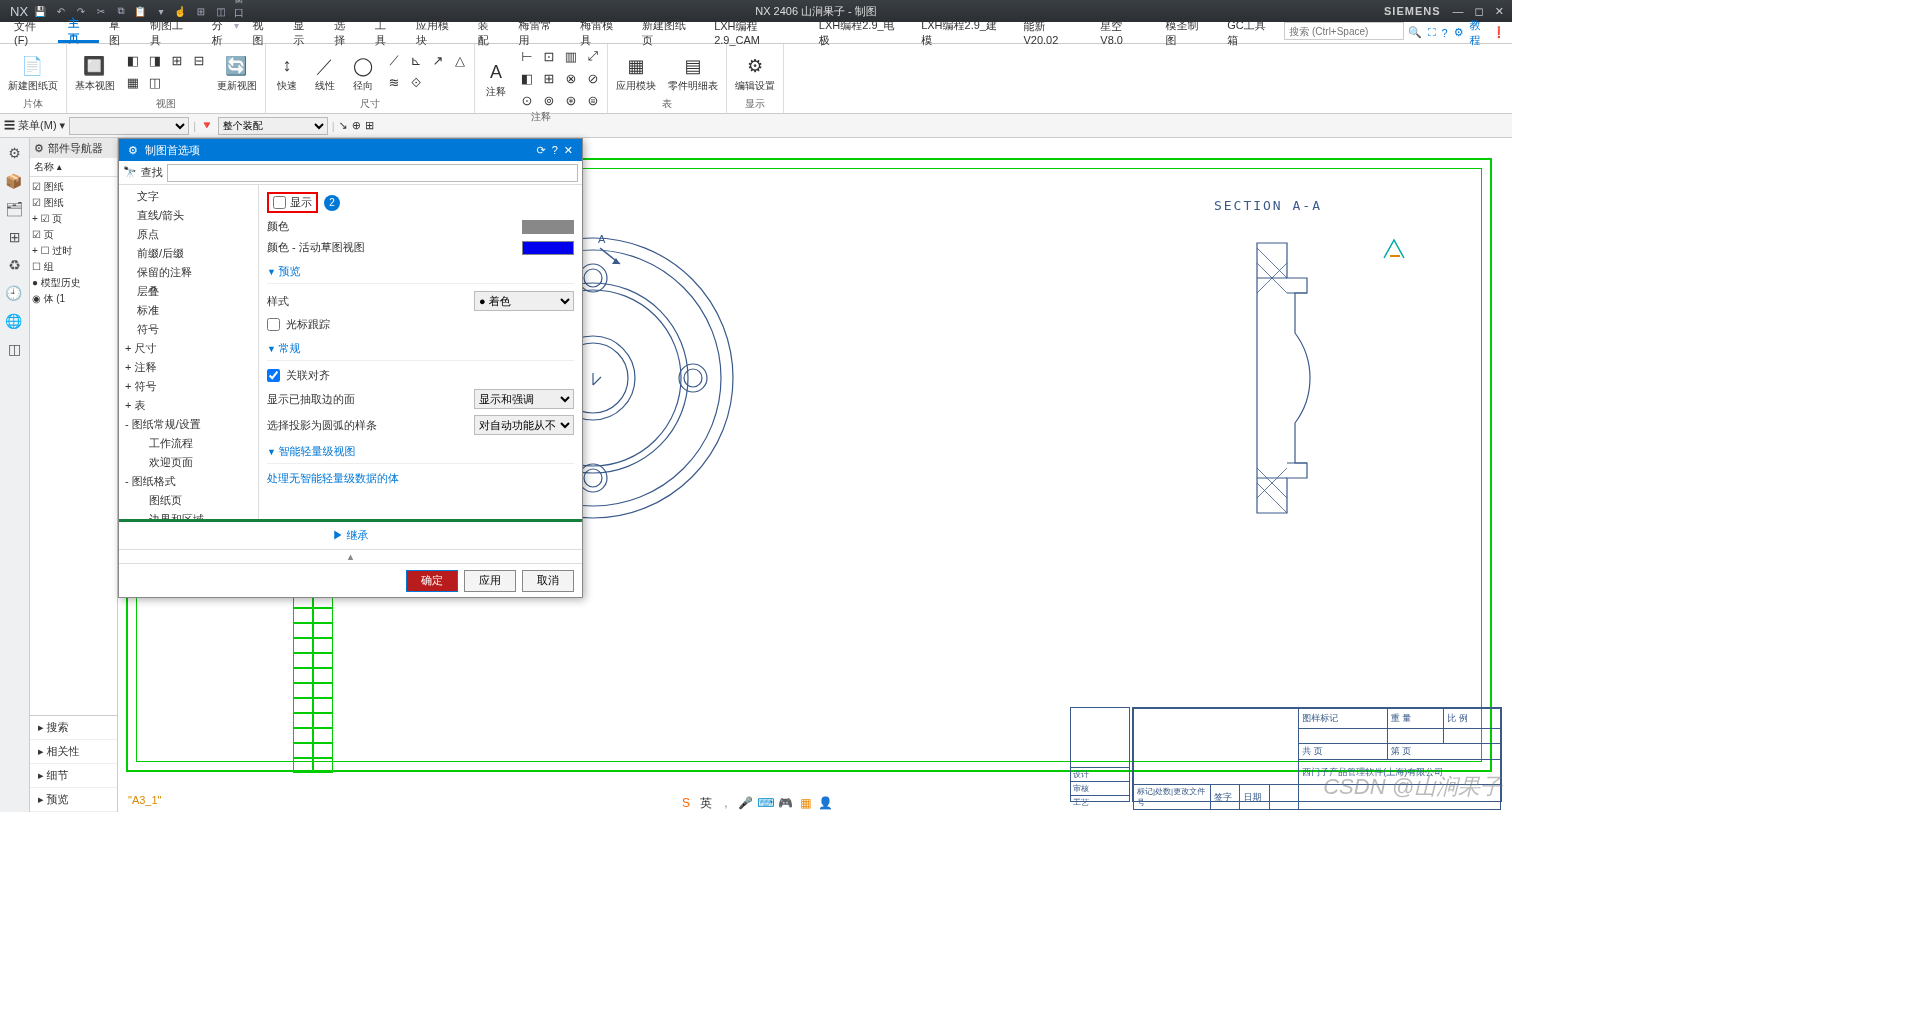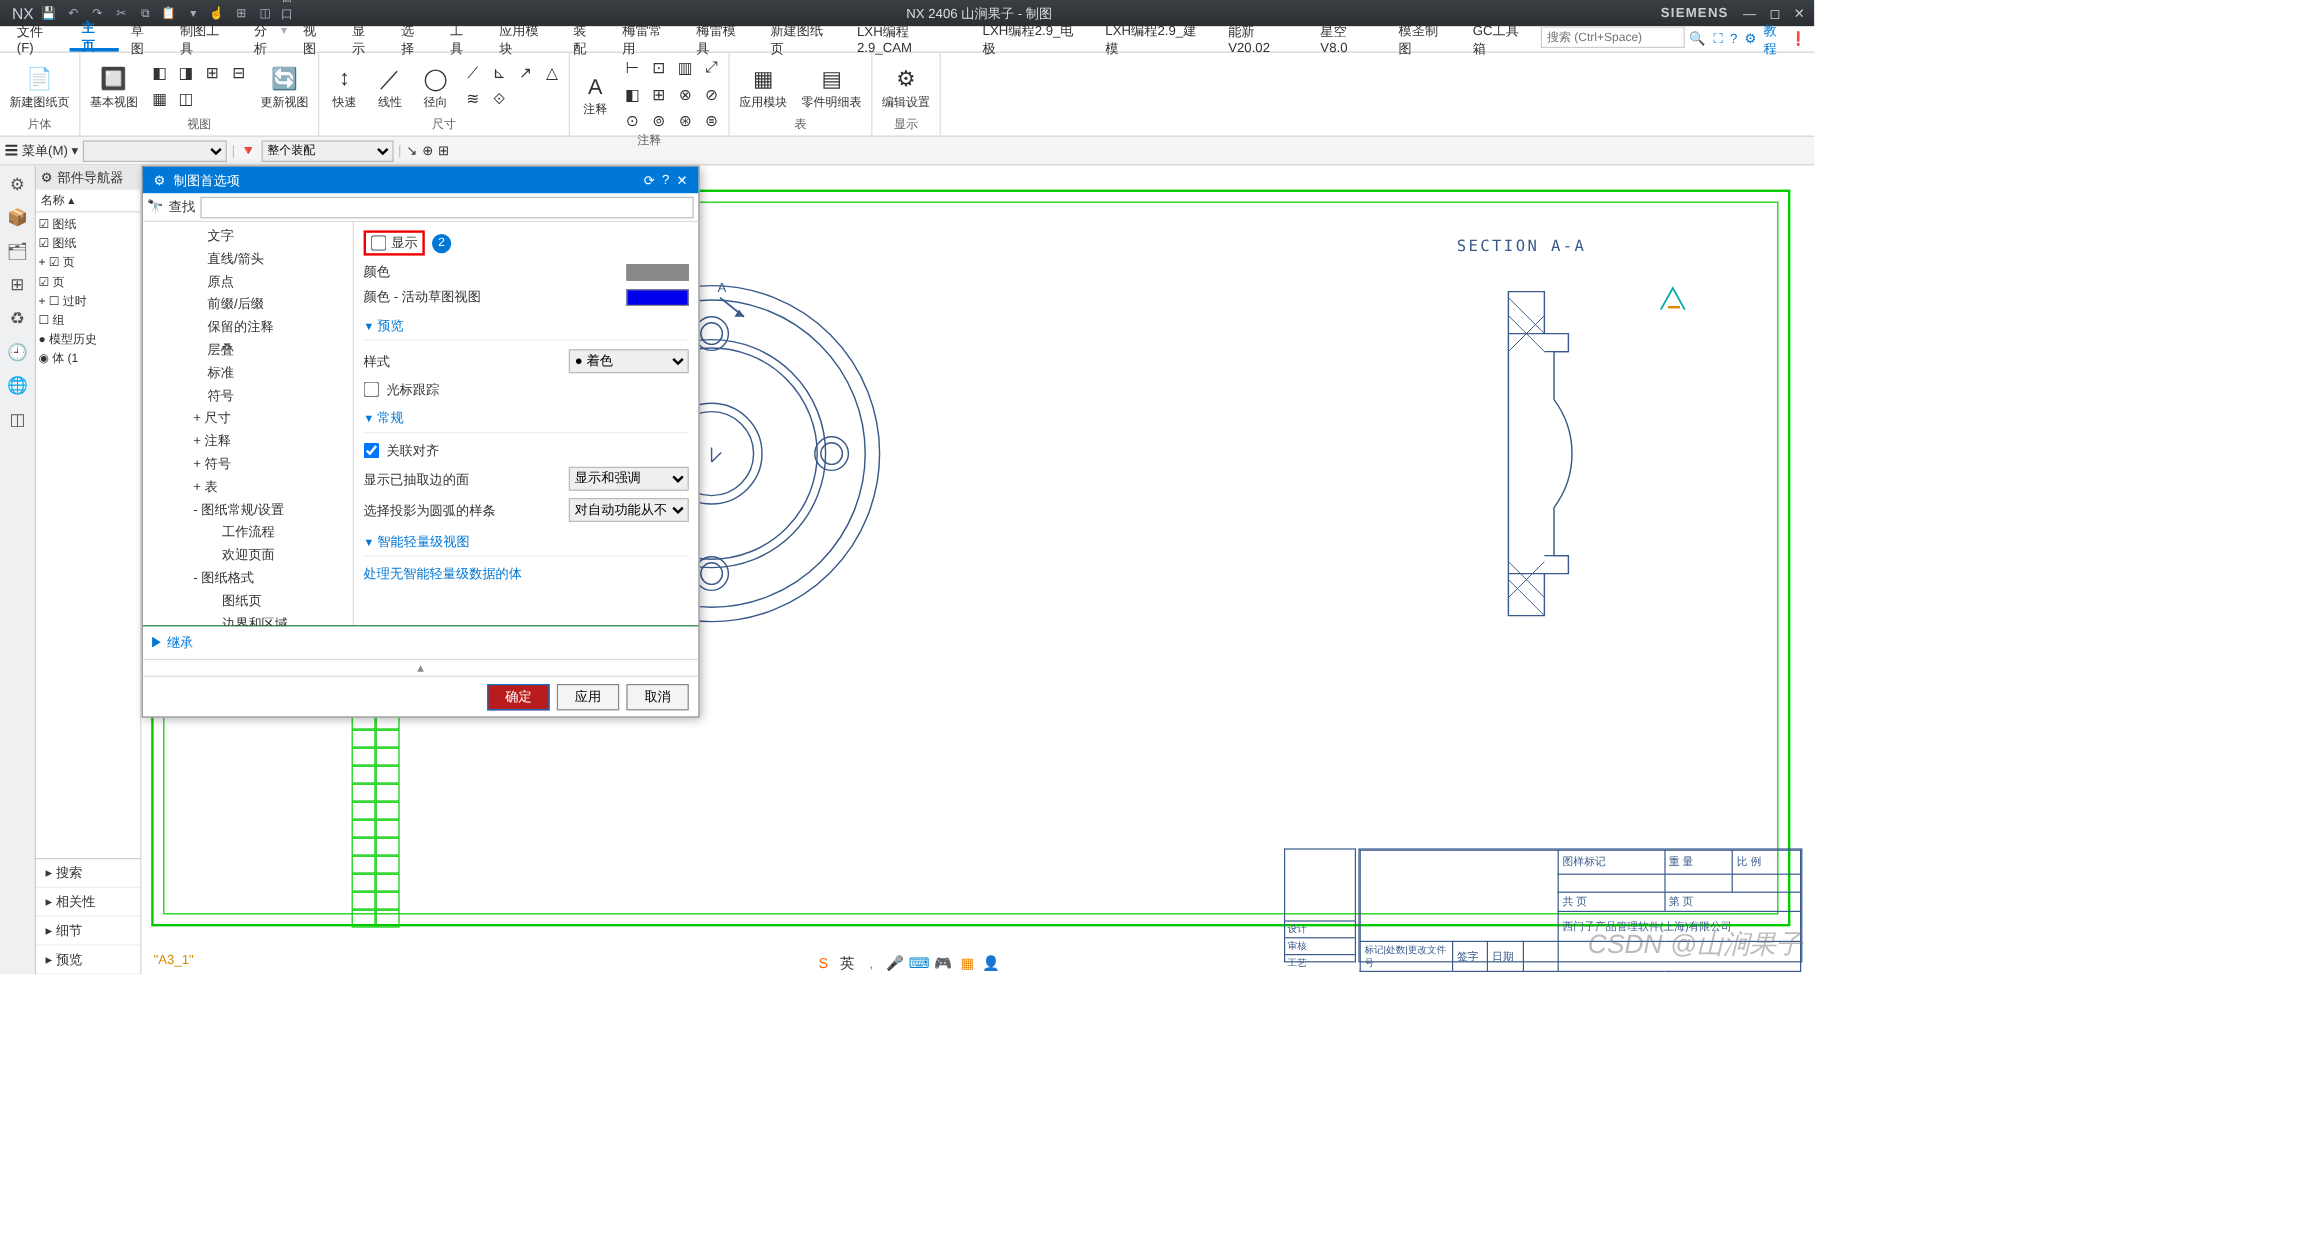--- a/index.html
+++ b/index.html
@@ -51,35 +51,35 @@
 .nav .bottom { border-top: 1px solid #ccc; }
 .nav .acc { padding: 4px 8px; border-bottom: 1px solid #eee; font-size: 11px; display: flex; align-items: center; gap: 4px; }
 
 
 .dialog { position: absolute; left: 118px; top: 138px; width: 465px; height: 460px; background: #fff; border: 1px solid #888; box-shadow: 2px 2px 8px rgba(0,0,0,0.3); display: flex; flex-direction: column; z-index: 10; }
 .dialog .dhdr { height: 22px; background: #0078d7; color: #fff; display: flex; align-items: center; padding: 0 6px; font-size: 11px; }
 .dialog .dhdr .sp { flex: 1; }
 .dialog .dhdr span { padding: 0 3px; cursor: pointer; }
 .dialog .srch { height: 24px; display: flex; align-items: center; padding: 2px 4px; gap: 4px; border-bottom: 1px solid #ddd; }
 .dialog .srch input { flex: 1; height: 18px; border: 1px solid #bbb; font-size: 11px; padding: 0 4px; }
-.dialog .mid { flex: 1; display: flex; overflow: hidden; padding-left: 36px; }
+.dialog .mid { flex: 1; display: flex; overflow: hidden; }
 .dialog .dtree { width: 140px; border-right: 1px solid #ddd; overflow-y: auto; font-size: 11px; padding: 2px 0; }
 .dialog .dtree .it { padding: 2px 4px 2px 18px; cursor: pointer; white-space: nowrap; }
 .dialog .dtree .it.l2 { padding-left: 30px; }
 .dialog .dtree .it.l0 { padding-left: 6px; font-weight: normal; }
 .dialog .dpane { flex: 1; overflow-y: auto; padding: 4px 8px; font-size: 11px; }
 .dialog .sect { color: #0078d7; padding: 6px 0 4px; border-bottom: 1px solid #eee; margin-bottom: 4px; }
 .dialog .sect::before { content: "▼ "; font-size: 9px; }
 .dialog .row { display: flex; align-items: center; padding: 3px 0; gap: 6px; }
 .dialog .row .lbl { flex: 1; }
 .dialog .redbox { border: 2px solid #e00; padding: 1px 4px; display: inline-flex; align-items: center; gap: 4px; }
 .dialog .ann { display: inline-flex; width: 16px; height: 16px; background: #0078d7; color: #fff; border-radius: 50%; align-items: center; justify-content: center; font-size: 10px; }
 .dialog .clr { width: 52px; height: 14px; border: 1px solid #888; }
 .dialog select { height: 20px; font-size: 11px; border: 1px solid #bbb; width: 100px; margin-left: 12px; }
-.dialog .inherit { border-top: 1px solid #15803d; border-bottom: 1px solid #ddd; padding: 6px; color: #0078d7; }
+.dialog .inherit { border-top: 3px solid #15803d; border-bottom: 1px solid #ddd; padding: 6px; color: #0078d7; text-align: center; }
 .dialog .btns { height: 34px; display: flex; justify-content: flex-end; align-items: center; gap: 6px; padding: 0 8px; border-top: 1px solid #ddd; }
 .dialog .btns button { height: 22px; padding: 0 14px; font-size: 11px; border: 1px solid #888; background: #f4f4f4; cursor: pointer; }
 .dialog .btns button.pri { background: #b91c1c; color: #fff; border-color: #0078d7; }
 
 
 .canvas { flex: 1; background: #fff; position: relative; overflow: hidden; }
 .sheet { position: absolute; left: 8px; top: 20px; right: 20px; bottom: 40px; border: 2px solid #0c0; }
 .sheet .inner { position: absolute; left: 8px; top: 8px; right: 8px; bottom: 8px; border: 1px solid #0c0; }
 .sectiontxt { position: absolute; right: 190px; top: 60px; color: #3a5a8a; font-family: monospace; font-size: 13px; letter-spacing: 2px; }
 .watermark { position: absolute; right: 10px; bottom: 10px; font-size: 22px; color: rgba(120,120,120,0.5); font-style: italic; }

